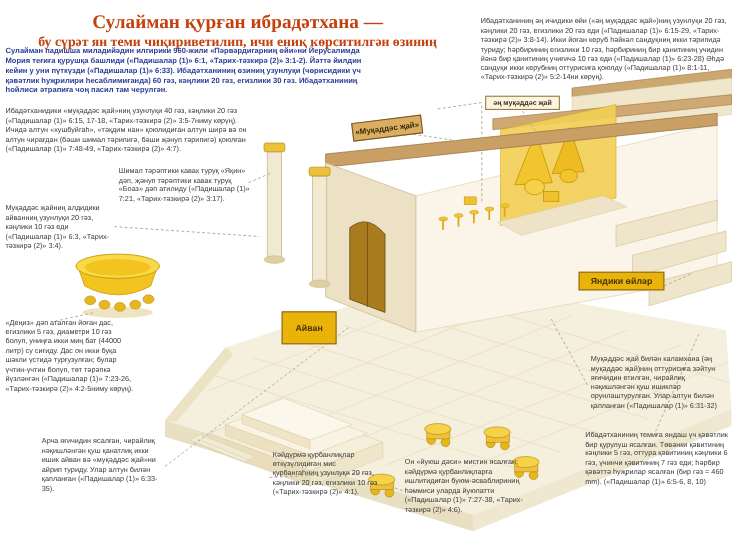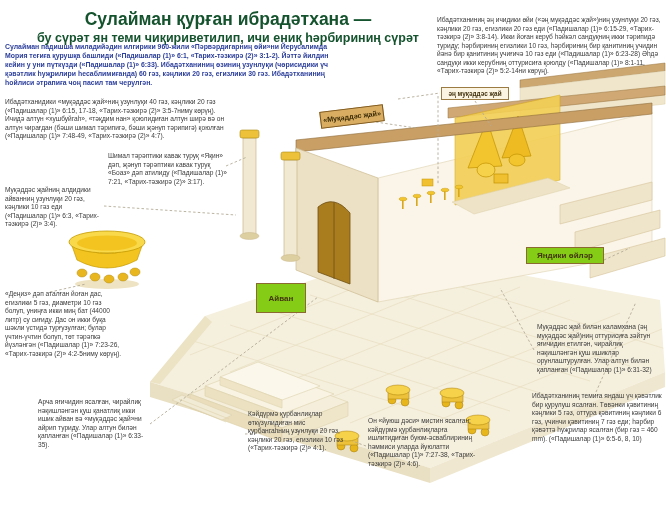--- a/index.html
+++ b/index.html
@@ -1,27 +1,27 @@
 <!DOCTYPE html>
 <html><head>
 <meta charset="utf-8">
 <style>
   html,body{margin:0;padding:0;background:#ffffff;}
   .canvas{
     position:relative;width:666px;height:508px;background:#ffffff;overflow:hidden;
     font-family:"Liberation Sans","DejaVu Sans",sans-serif;
   }
   .scene{position:absolute;left:0;top:0;}
-  .title-wrap{position:absolute;left:12px;top:10px;width:432px;text-align:center;color:#14532d;}
+  .title-wrap{position:absolute;left:0;top:10px;width:432px;text-align:center;color:#c2410c;font-family:Liberation Serif, serif;}
   .title-main{font-size:17.5px;font-weight:bold;line-height:1.1;}
   .title-sub{font-size:12.5px;font-weight:bold;margin-top:2px;}
   .para{position:absolute;color:#3b3b3b;font-size:6.6px;line-height:1.3;text-align:left;}
   .para.blue{color:#2b3e9a;font-weight:bold;font-size:6.9px;}
   .plate{
-    position:absolute;box-sizing:border-box;border:1px solid #8a6a30;background:#84cc16;
+    position:absolute;box-sizing:border-box;border:1px solid #8a6a30;background:#eab308;
     color:#45350e;font-weight:bold;text-align:center;display:flex;align-items:center;justify-content:center;
   }
   .plate.dark{background:#d9ae62;border-color:#7a5620;color:#3a2a06;}
   .plate.light{background:#fbf4e2;border-color:#9b7b42;color:#40300c;}
 </style>
 </head>
 <body>
 
 <div class="canvas">
 
@@ -186,21 +186,21 @@
       <polyline points="475,101 491,126"></polyline>
       <polyline points="362,120 416,128"></polyline>
       <polyline points="534,350 500,288"></polyline>
       <polyline points="604,260 630,248"></polyline>
       <polyline points="596,392 636,302"></polyline>
     </g>
   </svg>
 
   <div class="title-wrap">
     <div class="title-main">Сулайман қурған ибрадәтхана —</div>
-    <div class="title-sub">бу сүрәт ян теми чиқириветилип, ичи ениқ һәрбириниң сүрәт</div>
+    <div class="title-sub">бу сүрәт ян теми чиқириветилип, ичи ениқ көрситилгән өзиниң</div>
   </div>
 
   <div class="para blue" style="left:5px;top:43px;width:332px;">Сулайман падишша миладийәдин илгирики 960-жили «Пәрвәрдигарниң өйи»ни Йерусалимда Мория теғиға қурушқа башлиди («Падишалар (1)» 6:1, «Тарих-тәзкирә (2)» 3:1-2). Йәттә йилдин кейин у уни пүткүзди («Падишалар (1)» 6:33). Ибадәтханиниң өзиниң узунлуқи (чөрисидики үч қәвәтлик һуҗрилири һесаблимиғанда) 60 гәз, кәңлики 20 гәз, егизлики 30 гәз. Ибадәтханиниң һойлиси әтрапиға чоң пасил там черулгән.</div>
 
   <div class="para" style="left:5px;top:98px;width:224px;">Ибадәтханидики «муқәддәс җай»ниң узунлуқи 40 гәз, кәңлики 20 гәз («Падишалар (1)» 6:15, 17-18, «Тарих-тәзкирә (2)» 3:5-7ниму көрүң). Ичидә алтун «хушбуйгаһ», «тәқдим нан» қоюлидиған алтун ширә вә он алтун чирағдан (бәши шимал тәрипигә, бәши җәнуп тәрипигә) қоюлған («Падишалар (1)» 7:48-49, «Тарих-тәзкирә (2)» 4:7).</div>
 
   <div class="para" style="left:437px;top:16px;width:228px;">Ибадәтханиниң әң ичидики өйи («әң муқәддәс җай»)ниң узунлуқи 20 гәз, кәңлики 20 гәз, егизлики 20 гәз еди («Падишалар (1)» 6:15-29, «Тарих-тәзкирә (2)» 3:8-14). Икки йоған керуб һәйкәл сандуқниң икки тәрипидә туриду; һәрбириниң егизлики 10 гәз, һәрбириниң бир қанитиниң учидин йәнә бир қанитиниң учиғичә 10 гәз еди («Падишалар (1)» 6:23-28) Әһдә сандуқи икки керубниң оттурисиға қоюлду («Падишалар (1)» 8:1-11, «Тарих-тәзкирә (2)» 5:2-14ни көрүң).</div>
 
   <div class="para" style="left:108px;top:152px;width:122px;">Шимал тәрәптики кавак туруқ «Яқин» дәп, җәнуп тәрәптики кавак туруқ «Боаз» дәп атилиду («Падишалар (1)» 7:21, «Тарих-тәзкирә (2)» 3:17).</div>
 

